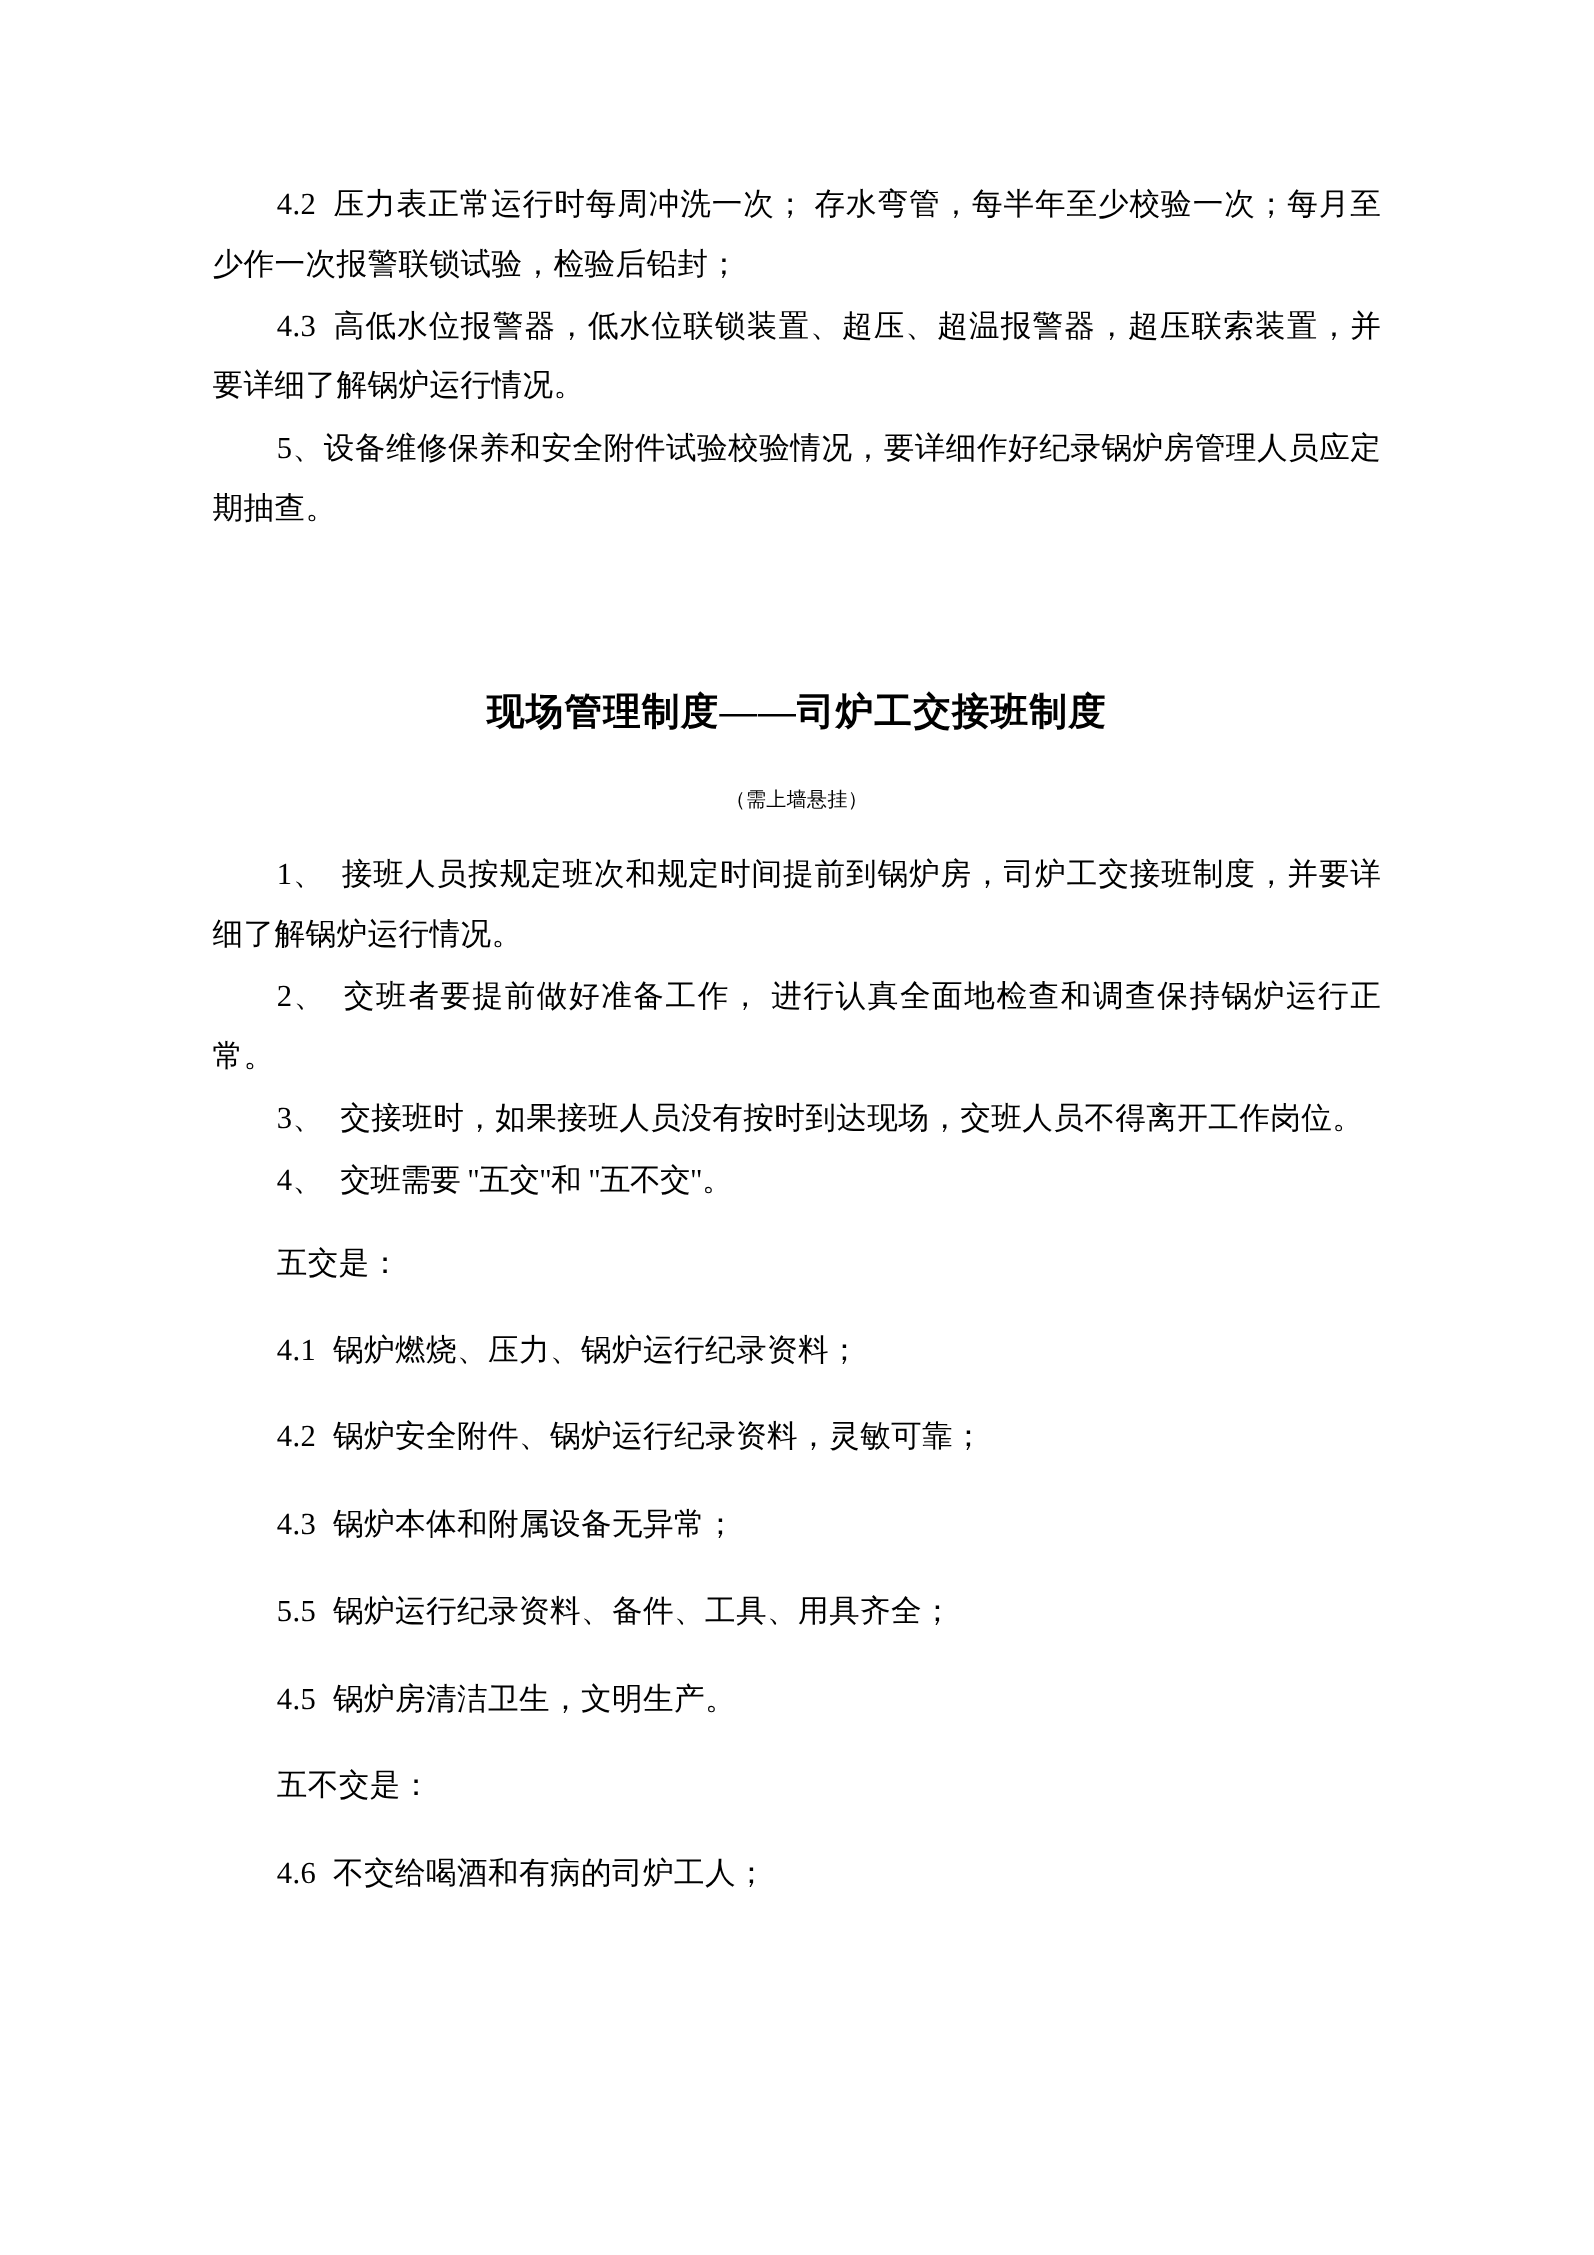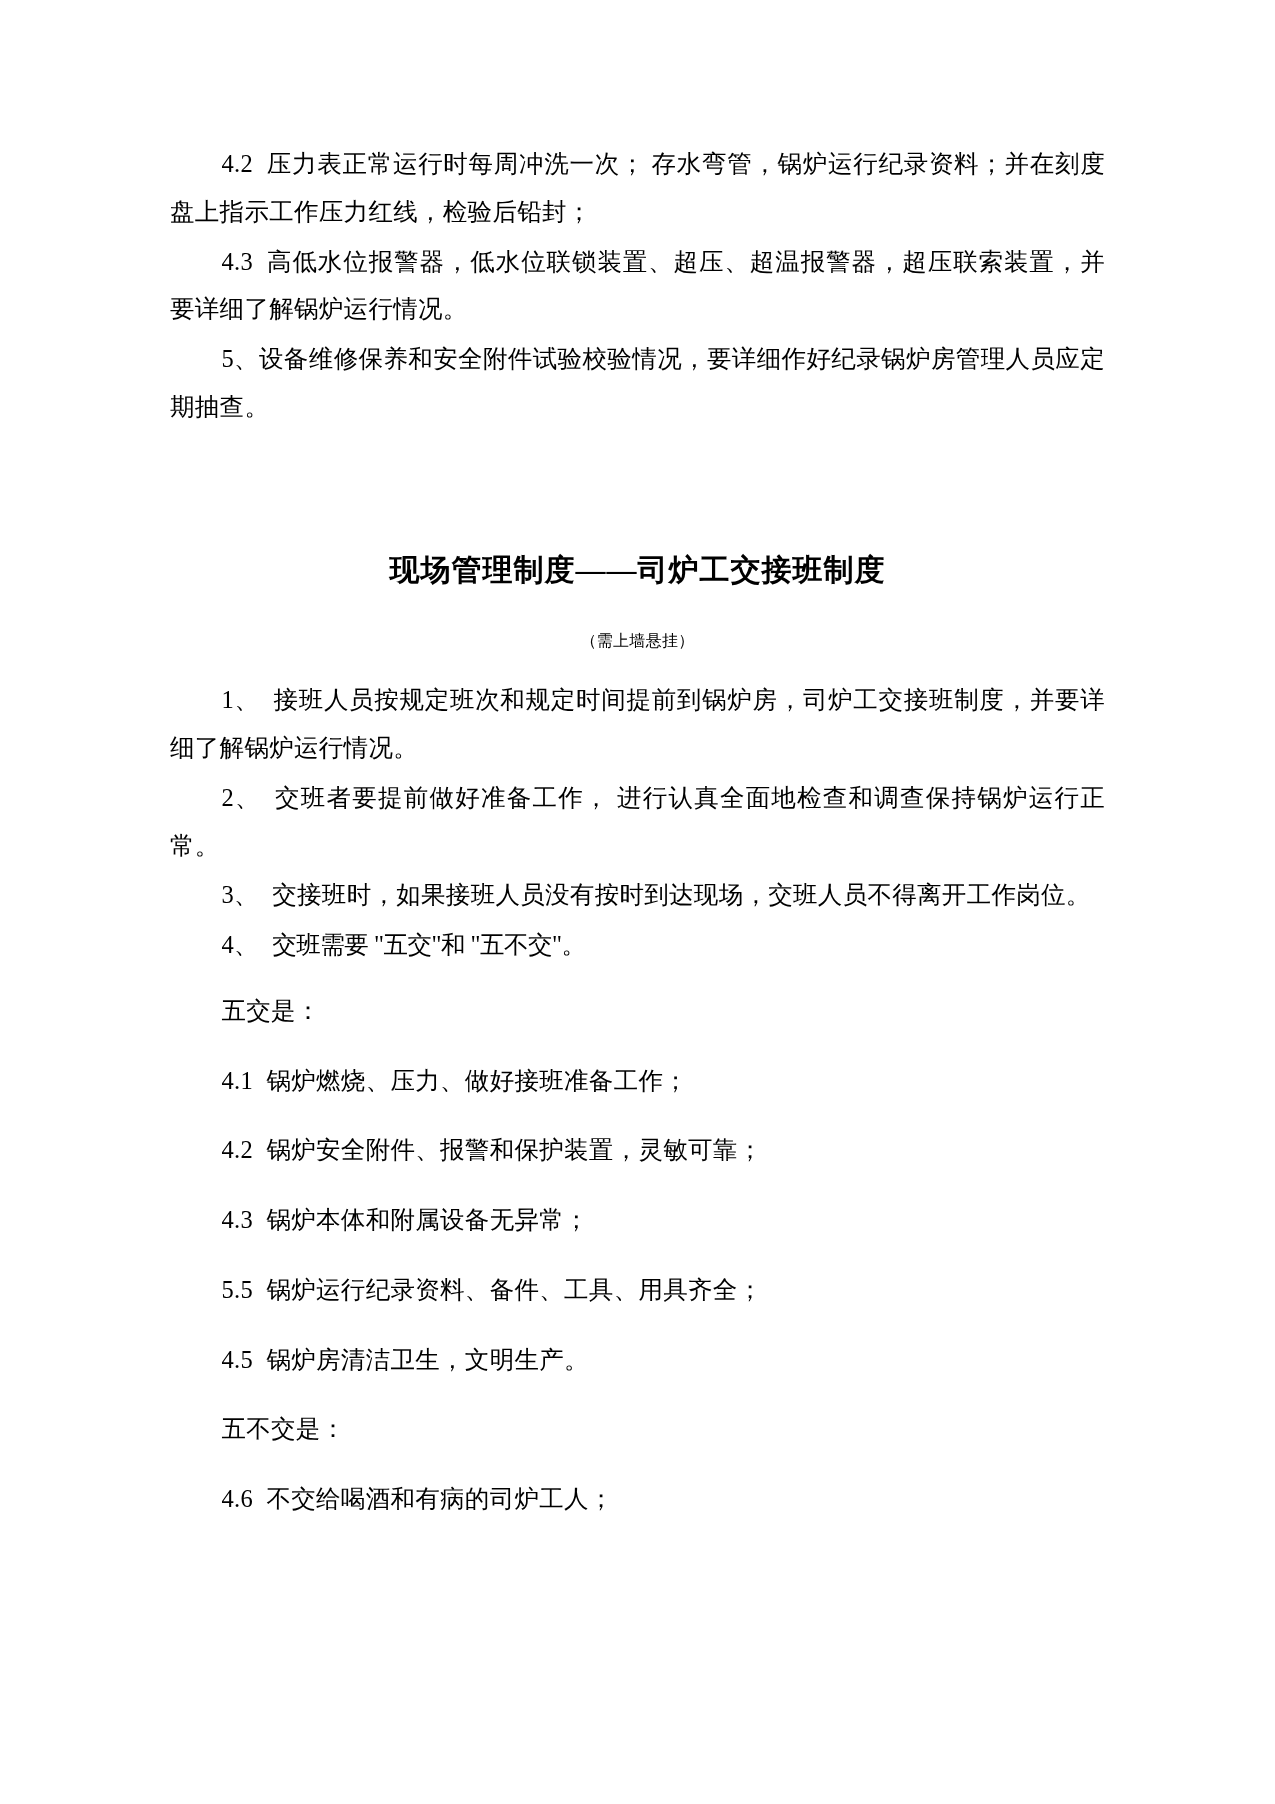--- a/index.html
+++ b/index.html
@@ -67,21 +67,21 @@
     letter-spacing: -0.5px;
   }
 </style>
 </head>
 <body>
 
 <div class="page">
   <div class="doc-body">
 
     <p class="para">
-      <span>4.2</span><span class="num-gap"></span><span>压力表正常运行时每周冲洗一次；  存水弯管，锅炉运行纪录资料；并在刻度盘上指示工作压力红线，检验后铅封；</span>
+      <span>4.2</span><span class="num-gap"></span><span>压力表正常运行时每周冲洗一次；  存水弯管，每半年至少校验一次；每月至少作一次报警联锁试验，检验后铅封；</span>
     </p>
 
     <p class="para">
       <span>4.3</span><span class="num-gap"></span><span>高低水位报警器，低水位联锁装置、超压、超温报警器，超压联索装置，并要详细了解锅炉运行情况。</span>
     </p>
 
     <p class="para">
       <span>5、</span><span>设备维修保养和安全附件试验校验情况，要详细作好纪录锅炉房管理人员应定期抽查。</span>
     </p>
 
@@ -104,24 +104,24 @@
     </p>
 
     <p class="para">
       <span>4、</span><span class="num-gap"></span><span class="quote-tight">交班需要 "五交"和 "五不交"。</span>
     </p>
 
     <div class="list-block">
       <p class="sub-label">五交是：</p>
 
       <p class="sub-item">
-        <span>4.1</span><span class="num-gap"></span><span>锅炉燃烧、压力、做好接班准备工作；</span>
+        <span>4.1</span><span class="num-gap"></span><span>锅炉燃烧、压力、锅炉运行纪录资料；</span>
       </p>
       <p class="sub-item">
-        <span>4.2</span><span class="num-gap"></span><span>锅炉安全附件、报警和保护装置，灵敏可靠；</span>
+        <span>4.2</span><span class="num-gap"></span><span>锅炉安全附件、锅炉运行纪录资料，灵敏可靠；</span>
       </p>
       <p class="sub-item">
         <span>4.3</span><span class="num-gap"></span><span>锅炉本体和附属设备无异常；</span>
       </p>
       <p class="sub-item">
         <span>5.5</span><span class="num-gap"></span><span>锅炉运行纪录资料、备件、工具、用具齐全；</span>
       </p>
       <p class="sub-item">
         <span>4.5</span><span class="num-gap"></span><span>锅炉房清洁卫生，文明生产。</span>
       </p>

